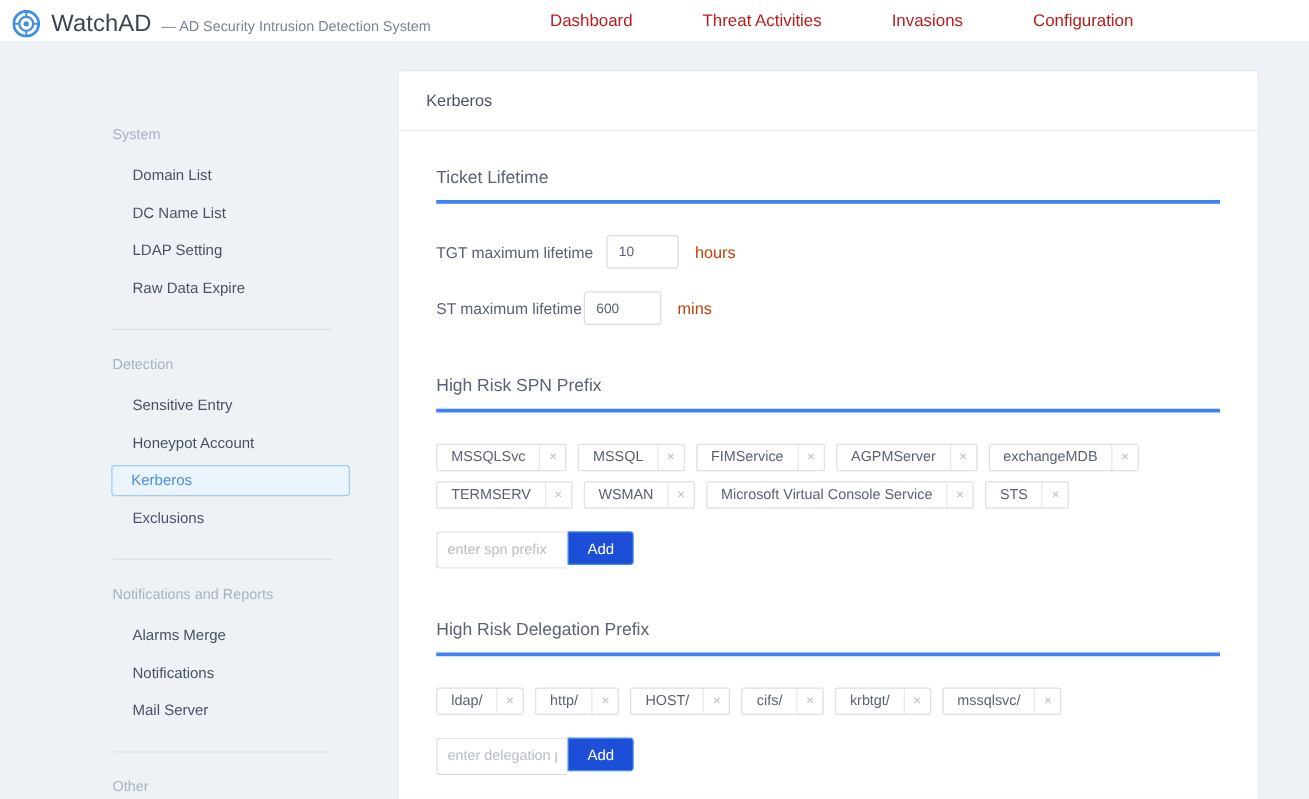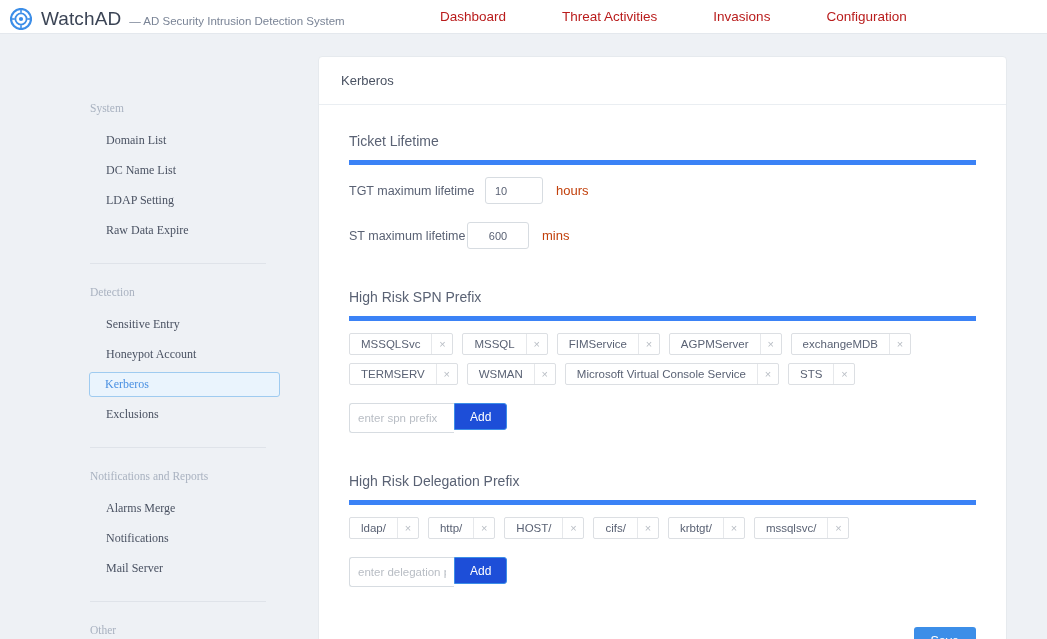--- a/index.html
+++ b/index.html
@@ -48,21 +48,20 @@
   }
 
   
   .layout { display: flex; height: 605px; }
 
   
   .sidebar {
     width: 318px;
     padding: 68px 0 0 0;
     flex: none;
-    font-family: Liberation Serif, serif;
   }
   .side-group { padding: 0 52px 0 90px; }
   .side-title {
     font-size: 11.5px;
     color: #a9b2c0;
     margin-bottom: 14px;
   }
   .side-item {
     font-size: 12px;
     color: #4a5262;
@@ -99,22 +98,22 @@
     border-bottom: 1px solid #eaeef2;
     font-size: 13px;
     color: #4a5262;
   }
   .panel-body { padding: 22px 30px 26px 30px; }
 
   .section-title {
     font-size: 14px;
     color: #5a6274;
     padding: 6px 0 11px 0;
-    border-bottom: 5px solid #3b82f6;
-    margin-bottom: 12px;
+    border-bottom: 3px solid #3b82f6;
+    margin-bottom: 25px;
   }
   .section-title.spaced { margin-top: 34px; }
 
   
   .form-row {
     display: flex;
     align-items: center;
     margin-bottom: 18px;
   }
   .form-label {
@@ -127,21 +126,21 @@
     height: 27px;
     border: 1px solid #d7dce1;
     border-radius: 3px;
     font-size: 11px;
     color: #5a6274;
     padding: 0 9px;
     font-family: "Liberation Sans", sans-serif;
     outline: none;
   }
   .num-input.w1 { width: 58px; margin-left: 6px; }
-  .num-input.w2 { width: 62px; margin-left: -12px; text-align: center; }
+  .num-input.w2 { width: 62px; margin-left: -12px; }
   .unit {
     font-size: 13px;
     color: #c2410c;
     margin-left: 13px;
   }
 
   
   .tag-wrap {
     display: flex;
     flex-wrap: wrap;

